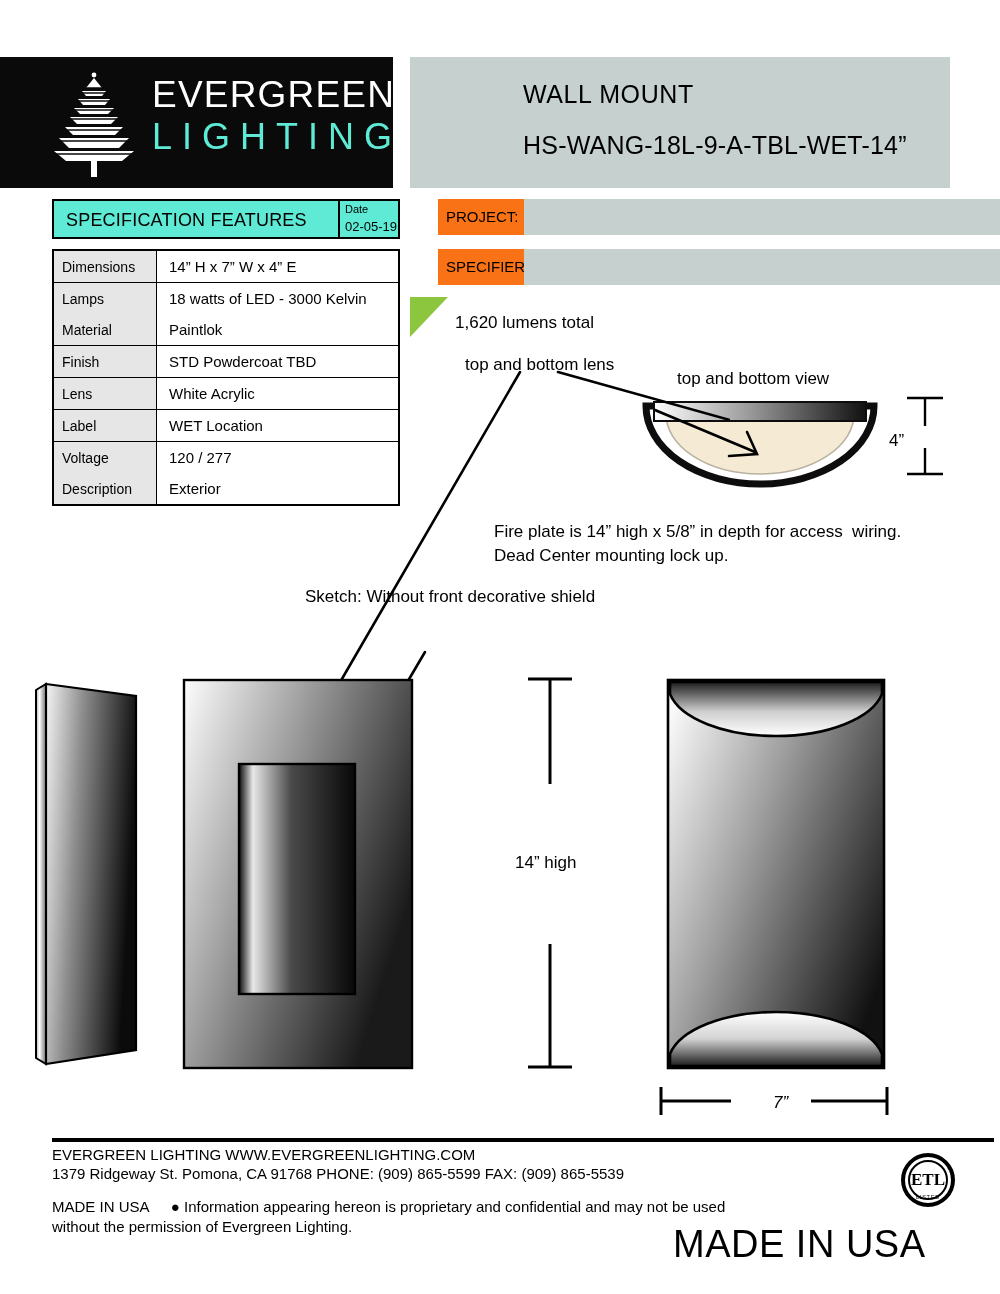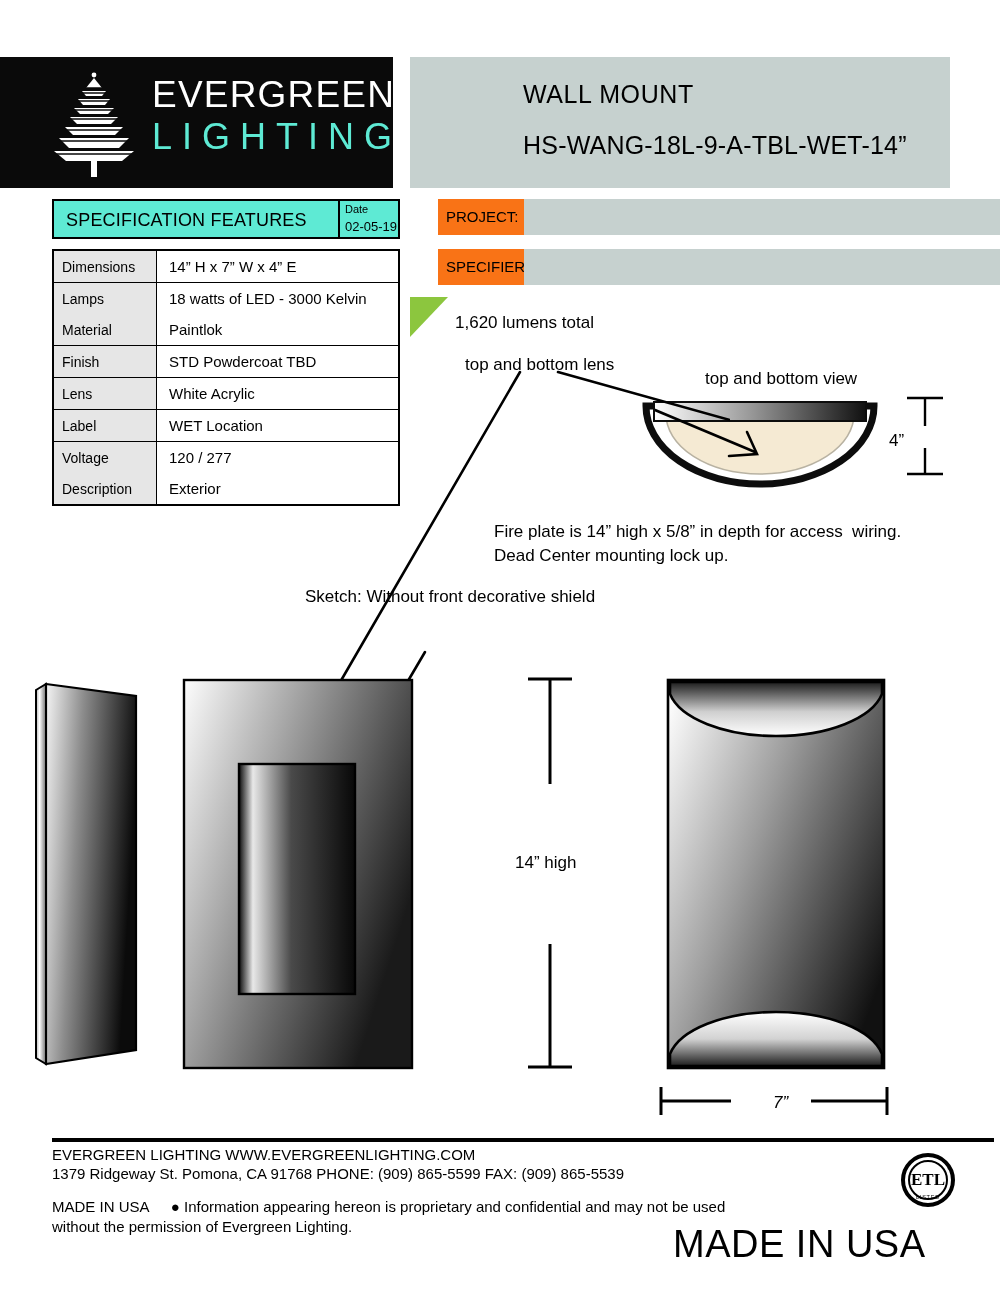--- a/index.html
+++ b/index.html
@@ -195,21 +195,21 @@
   
   .ann {
     position: absolute;
     font-size: 16px;
     line-height: 21px;
     white-space: nowrap;
   }
   #lumens-text    { left: 455px; top: 312px; font-size: 17px; }
   #watts-text     { left: 634px; top: 298px; font-size: 17px; text-align: left; }
   #lens-label     { left: 465px; top: 354px; font-size: 17px; }
-  #tbview-label   { left: 677px; top: 368px; font-size: 17px; margin-left: 28px; }
+  #tbview-label   { left: 677px; top: 368px; font-size: 17px; }
   #fireplate-text { left: 494px; top: 520px; font-size: 17px; line-height: 24px; }
   #sketch-text    { left: 305px; top: 586px; font-size: 17px; }
   #dim-14         { left: 515px; top: 852px; font-size: 17px; }
   #dim-7          { left: 773px; top: 1092px; font-size: 17px; font-style: italic; }
   #dim-4          { left: 889px; top: 430px; font-size: 17px; }
 
   
   .footer-rule {
     position: absolute;
     left: 52px;

